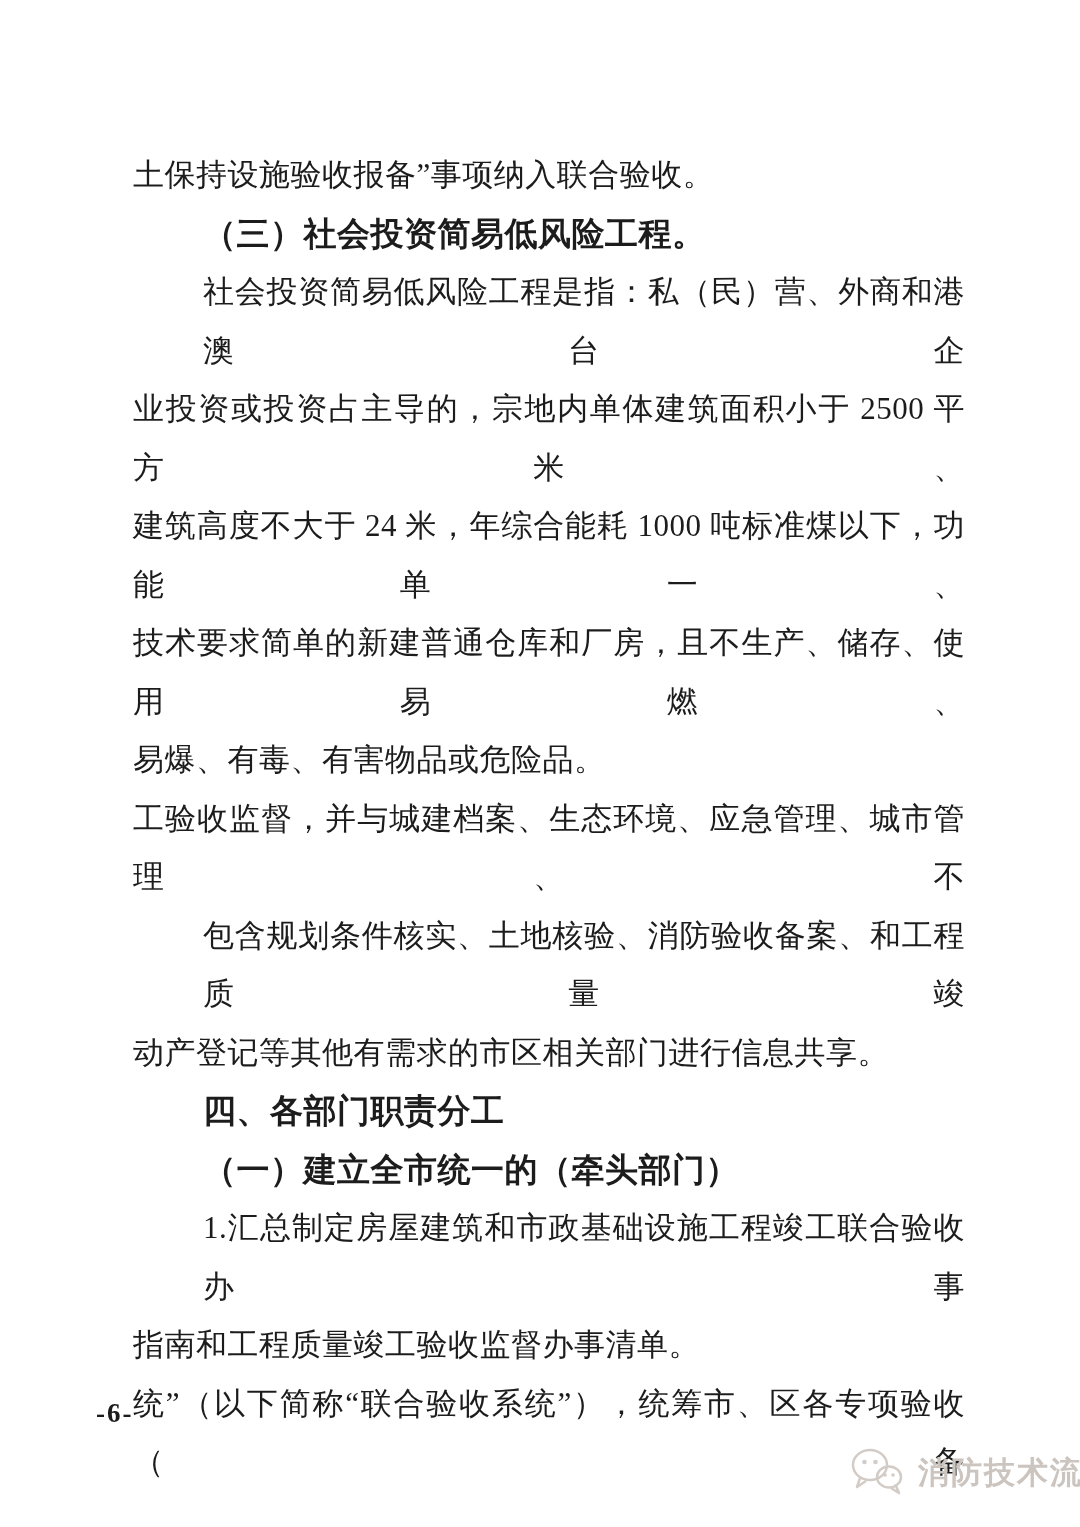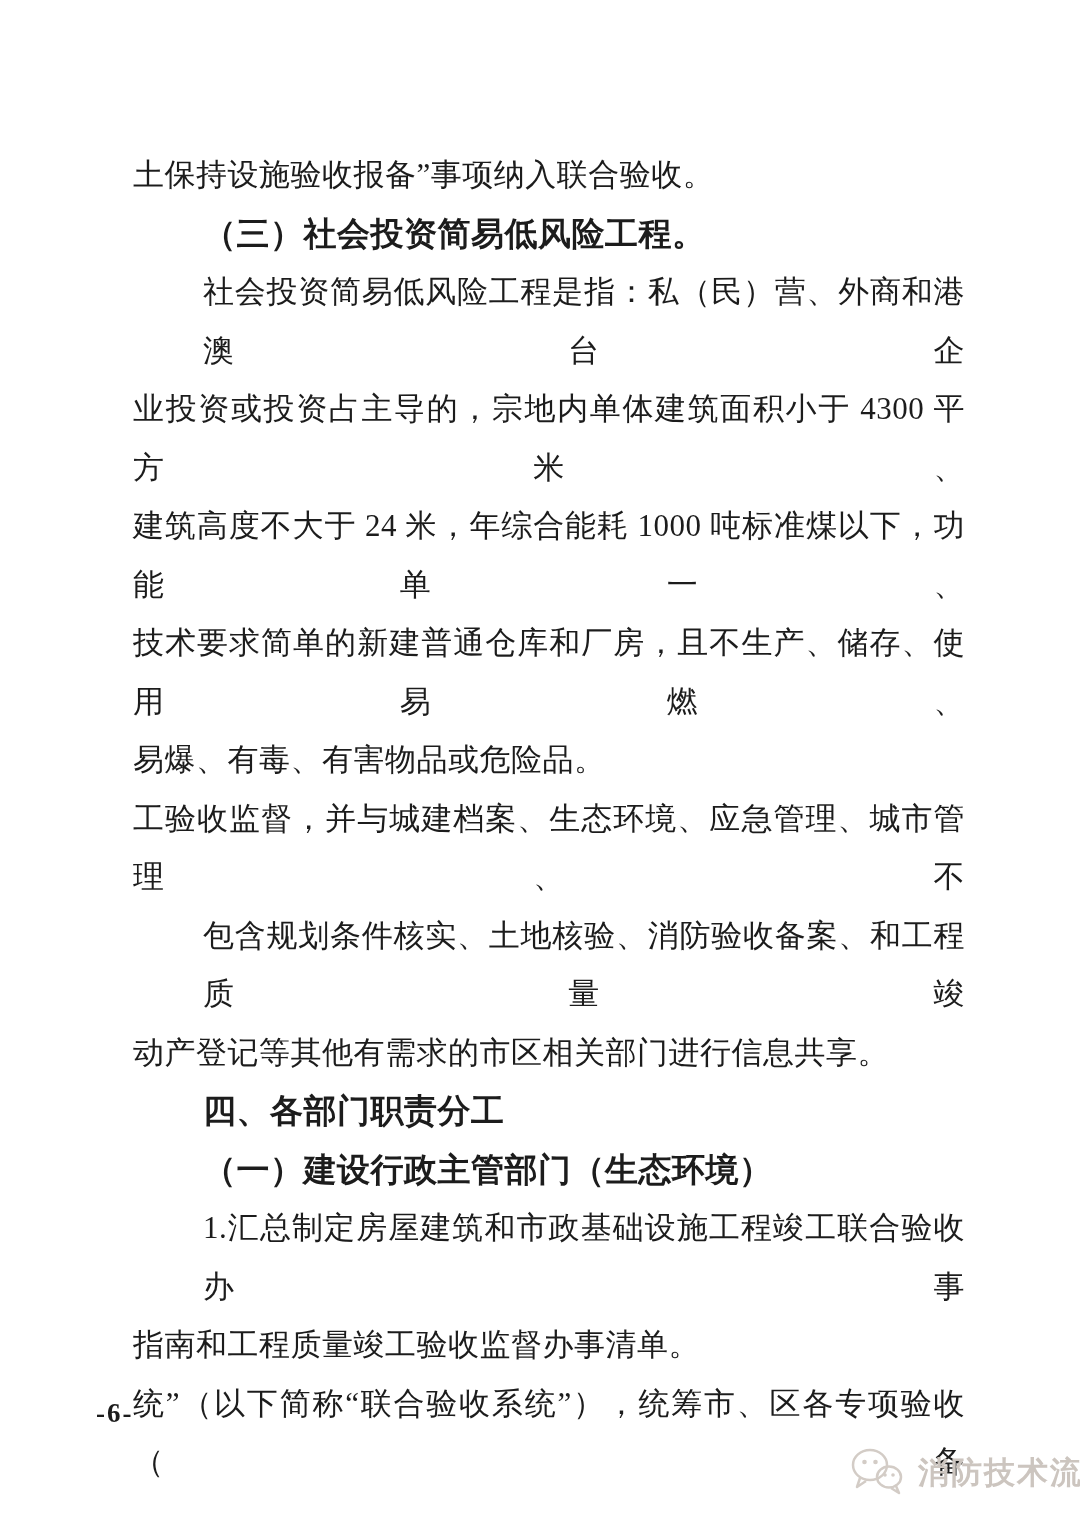--- a/index.html
+++ b/index.html
@@ -74,29 +74,29 @@
 </style>
 </head>
 <body>
 
 <div class="page">
 
   <div class="doc-body">
       <div class="line">土保持设施验收报备”事项纳入联合验收。</div>
       <div class="line bold ind">（三）社会投资简易低风险工程。</div>
       <div class="line just ind">社会投资简易低风险工程是指：私（民）营、外商和港澳台企</div>
-      <div class="line just">业投资或投资占主导的，宗地内单体建筑面积小于 4300 平方米、</div>
+      <div class="line just">业投资或投资占主导的，宗地内单体建筑面积小于 2500 平方米、</div>
       <div class="line just">建筑高度不大于 24 米，年综合能耗 1000 吨标准煤以下，功能单一、</div>
       <div class="line just">技术要求简单的新建普通仓库和厂房，且不生产、储存、使用易燃、</div>
       <div class="line">易爆、有毒、有害物品或危险品。</div>
       <div class="line just">工验收监督，并与城建档案、生态环境、应急管理、城市管理、不</div>
       <div class="line just ind">包含规划条件核实、土地核验、消防验收备案、和工程质量竣</div>
       <div class="line">动产登记等其他有需求的市区相关部门进行信息共享。</div>
       <div class="line bold ind">四、各部门职责分工</div>
-      <div class="line bold ind">（一）建设行政主管部门（生态环境）</div>
+      <div class="line bold ind">（一）建立全市统一的（牵头部门）</div>
       <div class="line just ind">1.汇总制定房屋建筑和市政基础设施工程竣工联合验收办事</div>
       <div class="line">指南和工程质量竣工验收监督办事清单。</div>
       <div class="line just">统”（以下简称“联合验收系统”），统筹市、区各专项验收（备</div>
     </div>
 
   <div class="page-number">-6-</div>
 
   <div class="wm-channel">
     <span>
       <svg width="54" height="50" viewBox="0 0 54 50">

